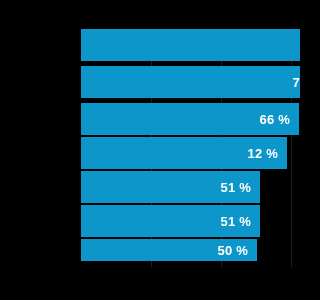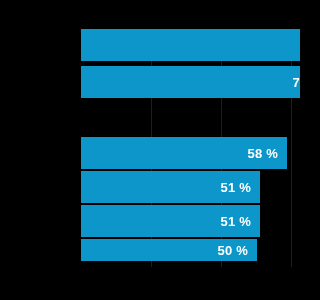--- a/index.html
+++ b/index.html
@@ -76,24 +76,29 @@
         <span class="bar-label"></span>
       </div>
     </div>
 
     <div class="bar-row" style="top:66px;height:32px;">
       <div class="bar" style="width:228px;">
         <span class="bar-label">7</span>
       </div>
     </div>
 
+    <div class="bar-row" style="top:103px;height:32px;">
+      <div class="bar" style="width:218px;">
+        <span class="bar-label">66 %</span>
+      </div>
+    </div>
 
     <div class="bar-row" style="top:137px;height:32px;">
       <div class="bar" style="width:206px;">
-        <span class="bar-label">58 %</span>
+        <span class="bar-label">12 %</span>
       </div>
     </div>
 
     <div class="bar-row" style="top:171px;height:32px;">
       <div class="bar" style="width:179px;">
         <span class="bar-label">51 %</span>
       </div>
     </div>
 
     <div class="bar-row" style="top:205px;height:32px;">

